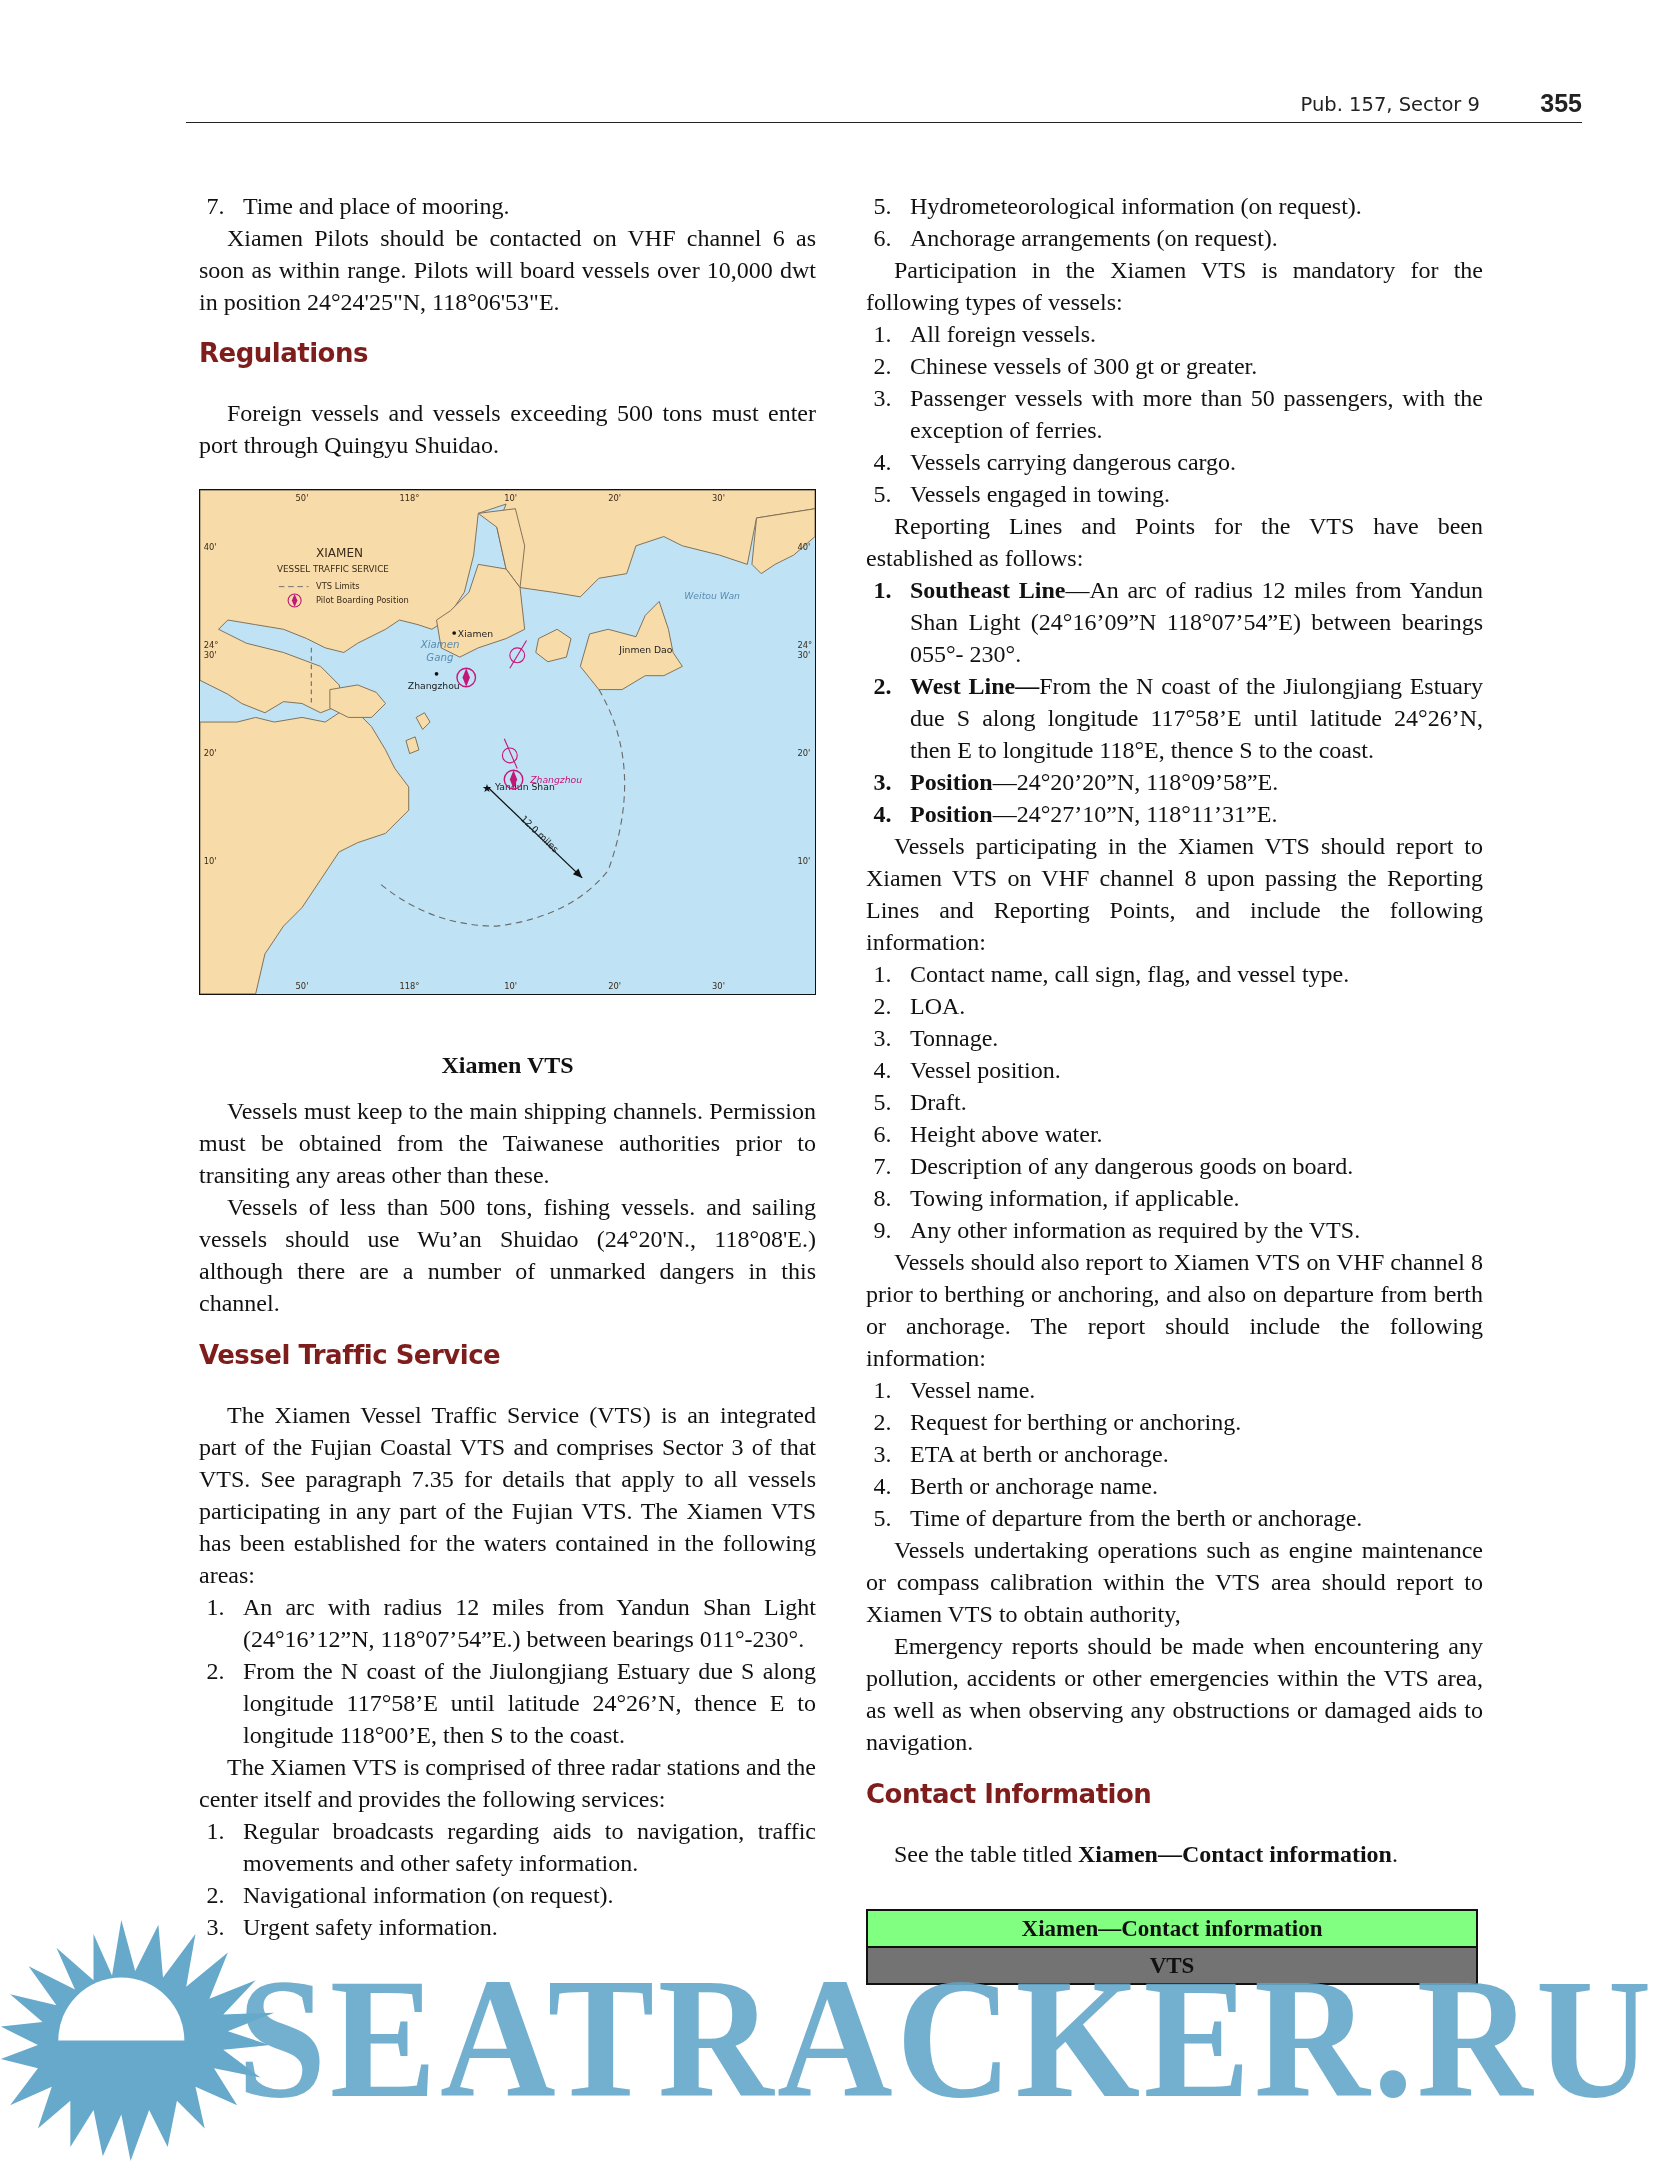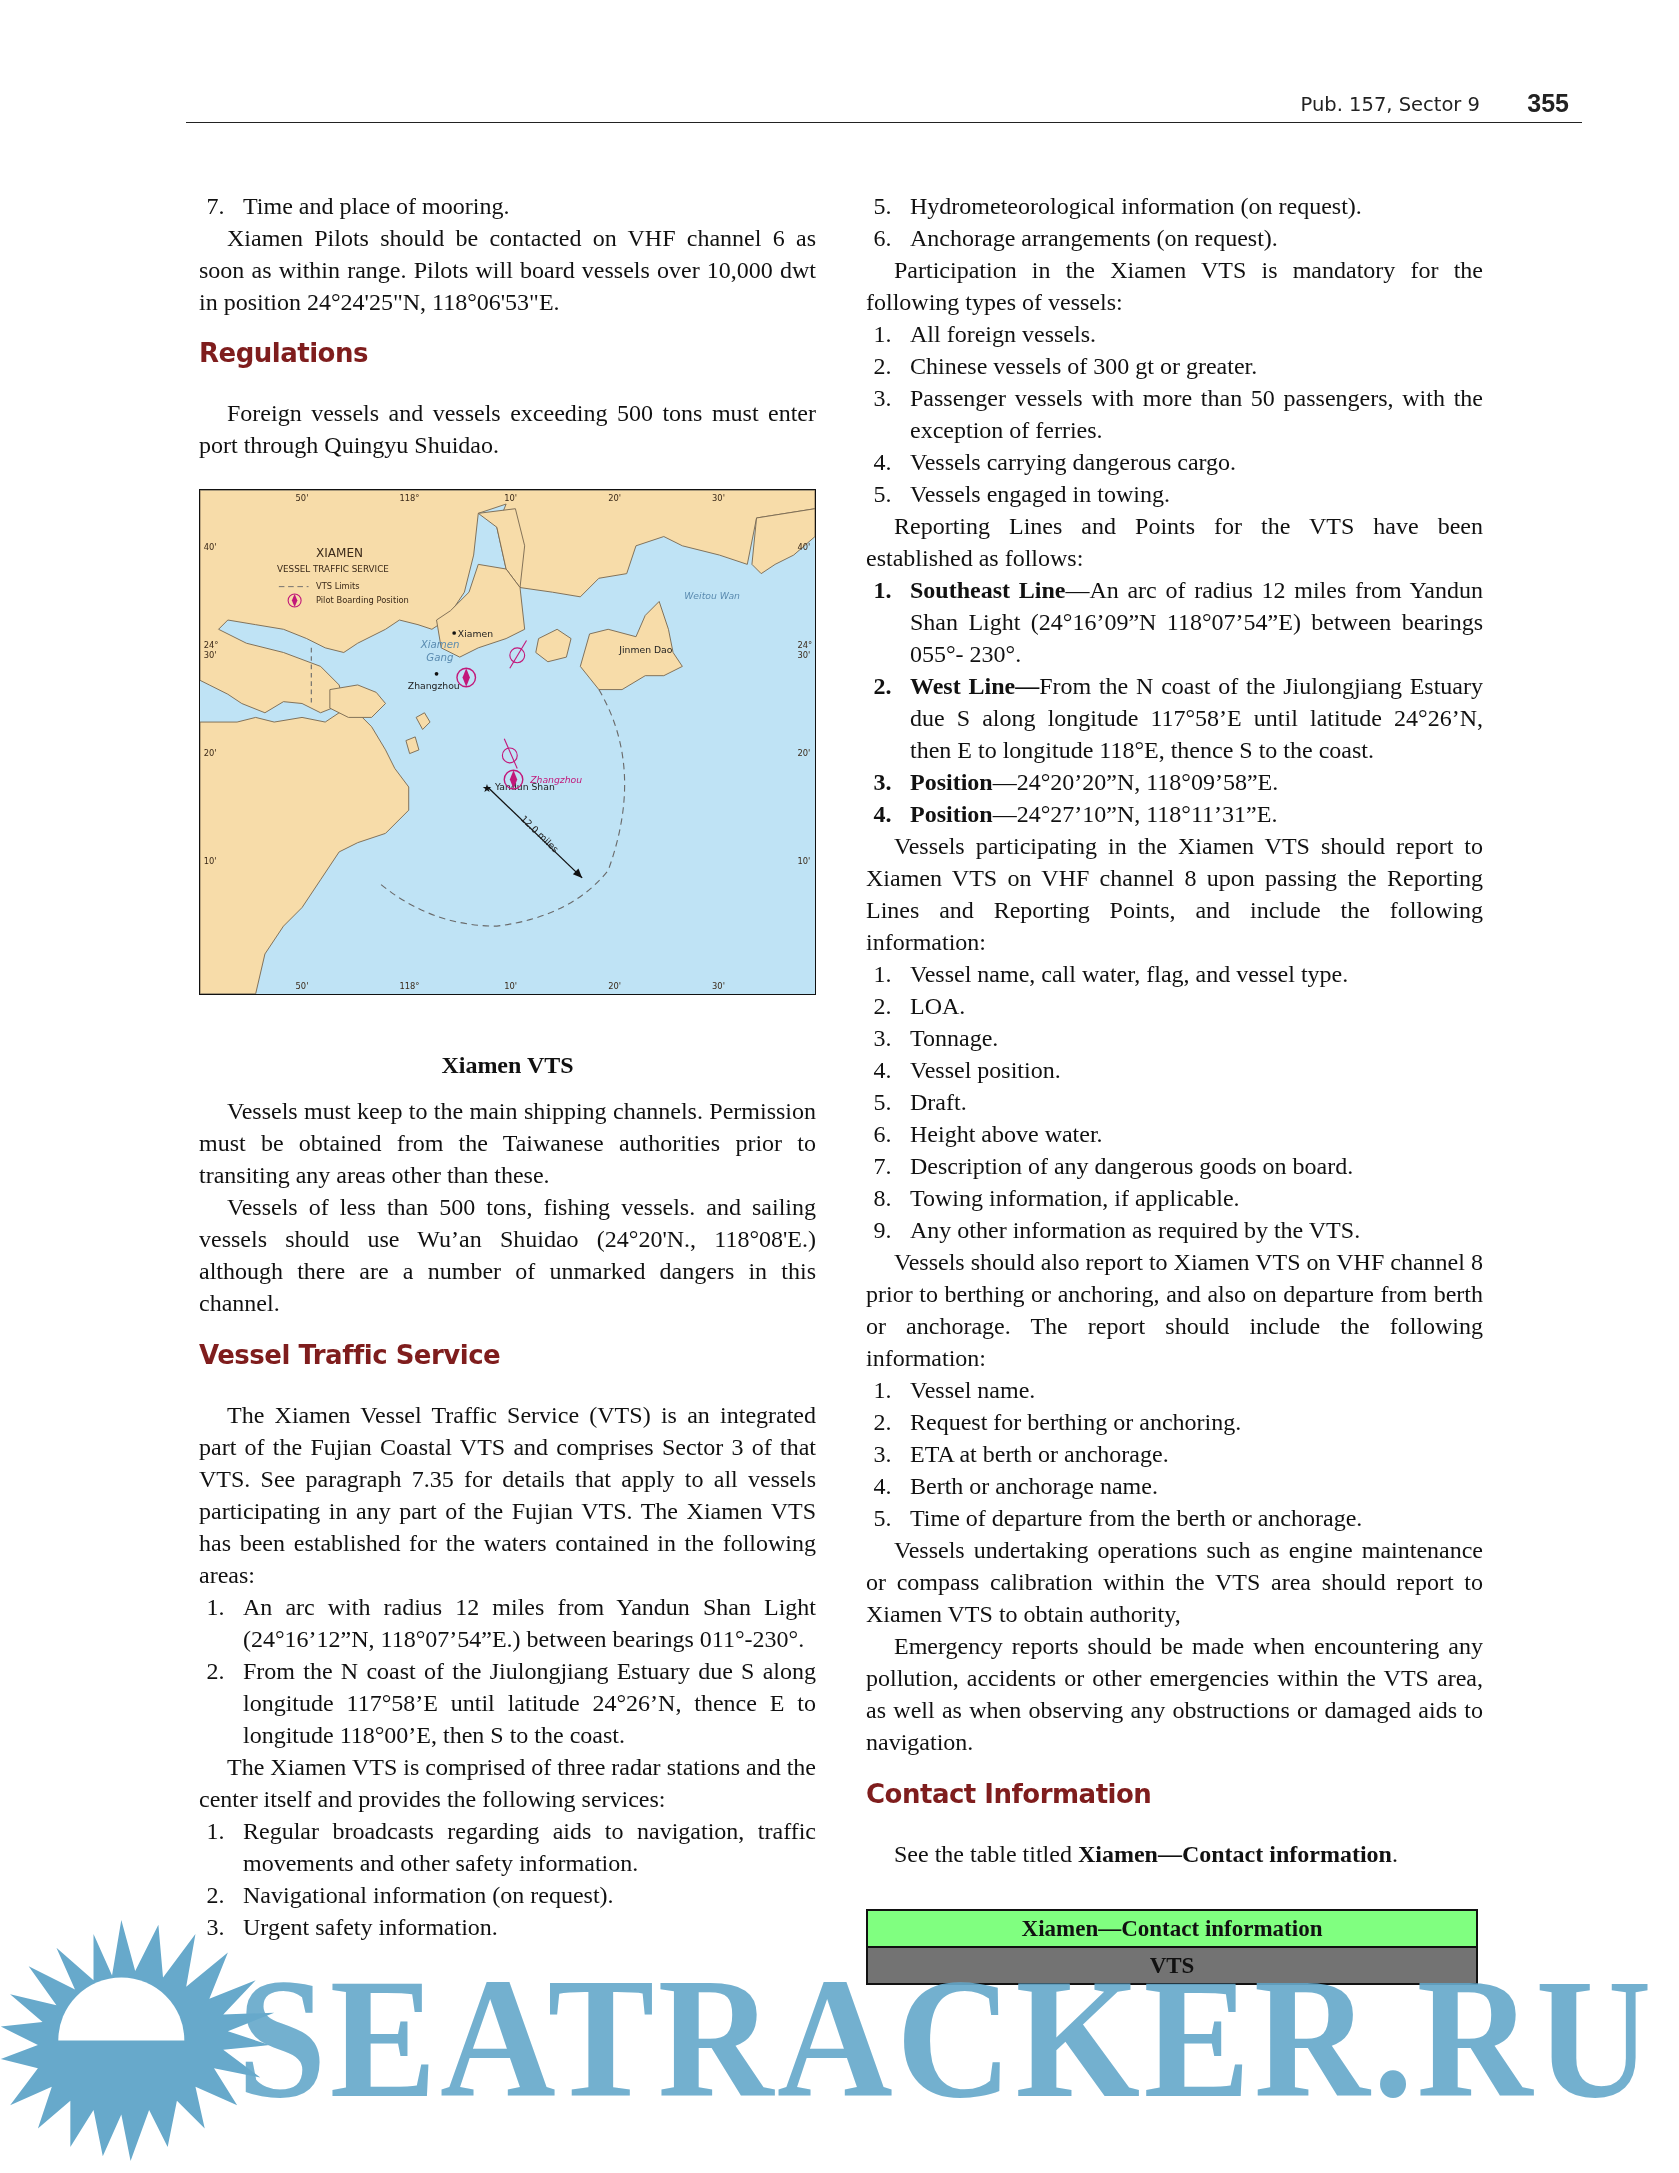--- a/index.html
+++ b/index.html
@@ -1,21 +1,21 @@
 <!DOCTYPE html>
 <html style="font-size:15px"><head>
 <meta charset="utf-8">
 <style>
   html, body { margin: 0; padding: 0; background: #ffffff; }
   body { width: 1680px; height: 2173px; position: relative; overflow: hidden;
          font-family: "Liberation Serif", "DejaVu Serif", serif; color: #111; }
 
   .running-head { position: absolute; left: 186px; top: 89px; width: 1396px; height: 33px; border-bottom: 1.9px solid #222; }
   .running-head .pub { position: absolute; right: 102px; top: 3.7px; font-family: "DejaVu Sans", "Liberation Sans", sans-serif; font-size: 19.5px; color: #222; }
-  .running-head .pageno { position: absolute; right: 13px; top: 0; font-family: "Liberation Sans", sans-serif; font-weight: bold; font-size: 25px; color: #222; }
+  .running-head .pageno { position: absolute; right: 0; top: 0; font-family: "Liberation Sans", sans-serif; font-weight: bold; font-size: 25px; color: #222; }
 
   .col { position: absolute; top: 190px; width: 617px; font-size: 24px; line-height: 32px; }
   .col.left { left: 199px; }
   .col.right { left: 866px; }
 
   p { margin: 0; text-align: justify; }
   p.indent { text-indent: 28px; }
 
   h2 { margin: 0; font-family: "DejaVu Sans", "Liberation Sans", sans-serif; font-weight: bold; color: #7f1d1d; font-size: 26px; letter-spacing: -0.5px; }
 
@@ -178,21 +178,21 @@
   </ol>
   <p class="indent">Reporting Lines and Points for the VTS have been established as follows:</p>
   <ol class="num bold-n">
     <li><span class="n">1.</span><b>Southeast Line</b><span>—An arc of radius 12 miles from Yandun Shan Light (24°16’09”N 118°07’54”E) between bearings 055°- 230°.</span></li>
     <li><span class="n">2.</span><b>West Line—</b><span>From the N coast of the Jiulongjiang Estuary due S along longitude 117°58’E until latitude 24°26’N, then E to longitude 118°E, thence S to the coast.</span></li>
     <li><span class="n">3.</span><b>Position</b><span>—24°20’20”N, 118°09’58”E.</span></li>
     <li><span class="n">4.</span><b>Position</b><span>—24°27’10”N, 118°11’31”E.</span></li>
   </ol>
   <p class="indent">Vessels participating in the Xiamen VTS should report to Xiamen VTS on VHF channel 8 upon passing the Reporting Lines and Reporting Points, and include the following information:</p>
   <ol class="num">
-    <li><span class="n">1.</span><span>Vessel name, call water, flag, and vessel type.</span></li>
+    <li><span class="n">1.</span><span>Contact name, call sign, flag, and vessel type.</span></li>
     <li><span class="n">2.</span><span>LOA.</span></li>
     <li><span class="n">3.</span><span>Tonnage.</span></li>
     <li><span class="n">4.</span><span>Vessel position.</span></li>
     <li><span class="n">5.</span><span>Draft.</span></li>
     <li><span class="n">6.</span><span>Height above water.</span></li>
     <li><span class="n">7.</span><span>Description of any dangerous goods on board.</span></li>
     <li><span class="n">8.</span><span>Towing information, if applicable.</span></li>
     <li><span class="n">9.</span><span>Any other information as required by the VTS.</span></li>
   </ol>
   <p class="indent">Vessels should also report to Xiamen VTS on VHF channel 8 prior to berthing or anchoring, and also on departure from berth or anchorage. The report should include the following information:</p>

